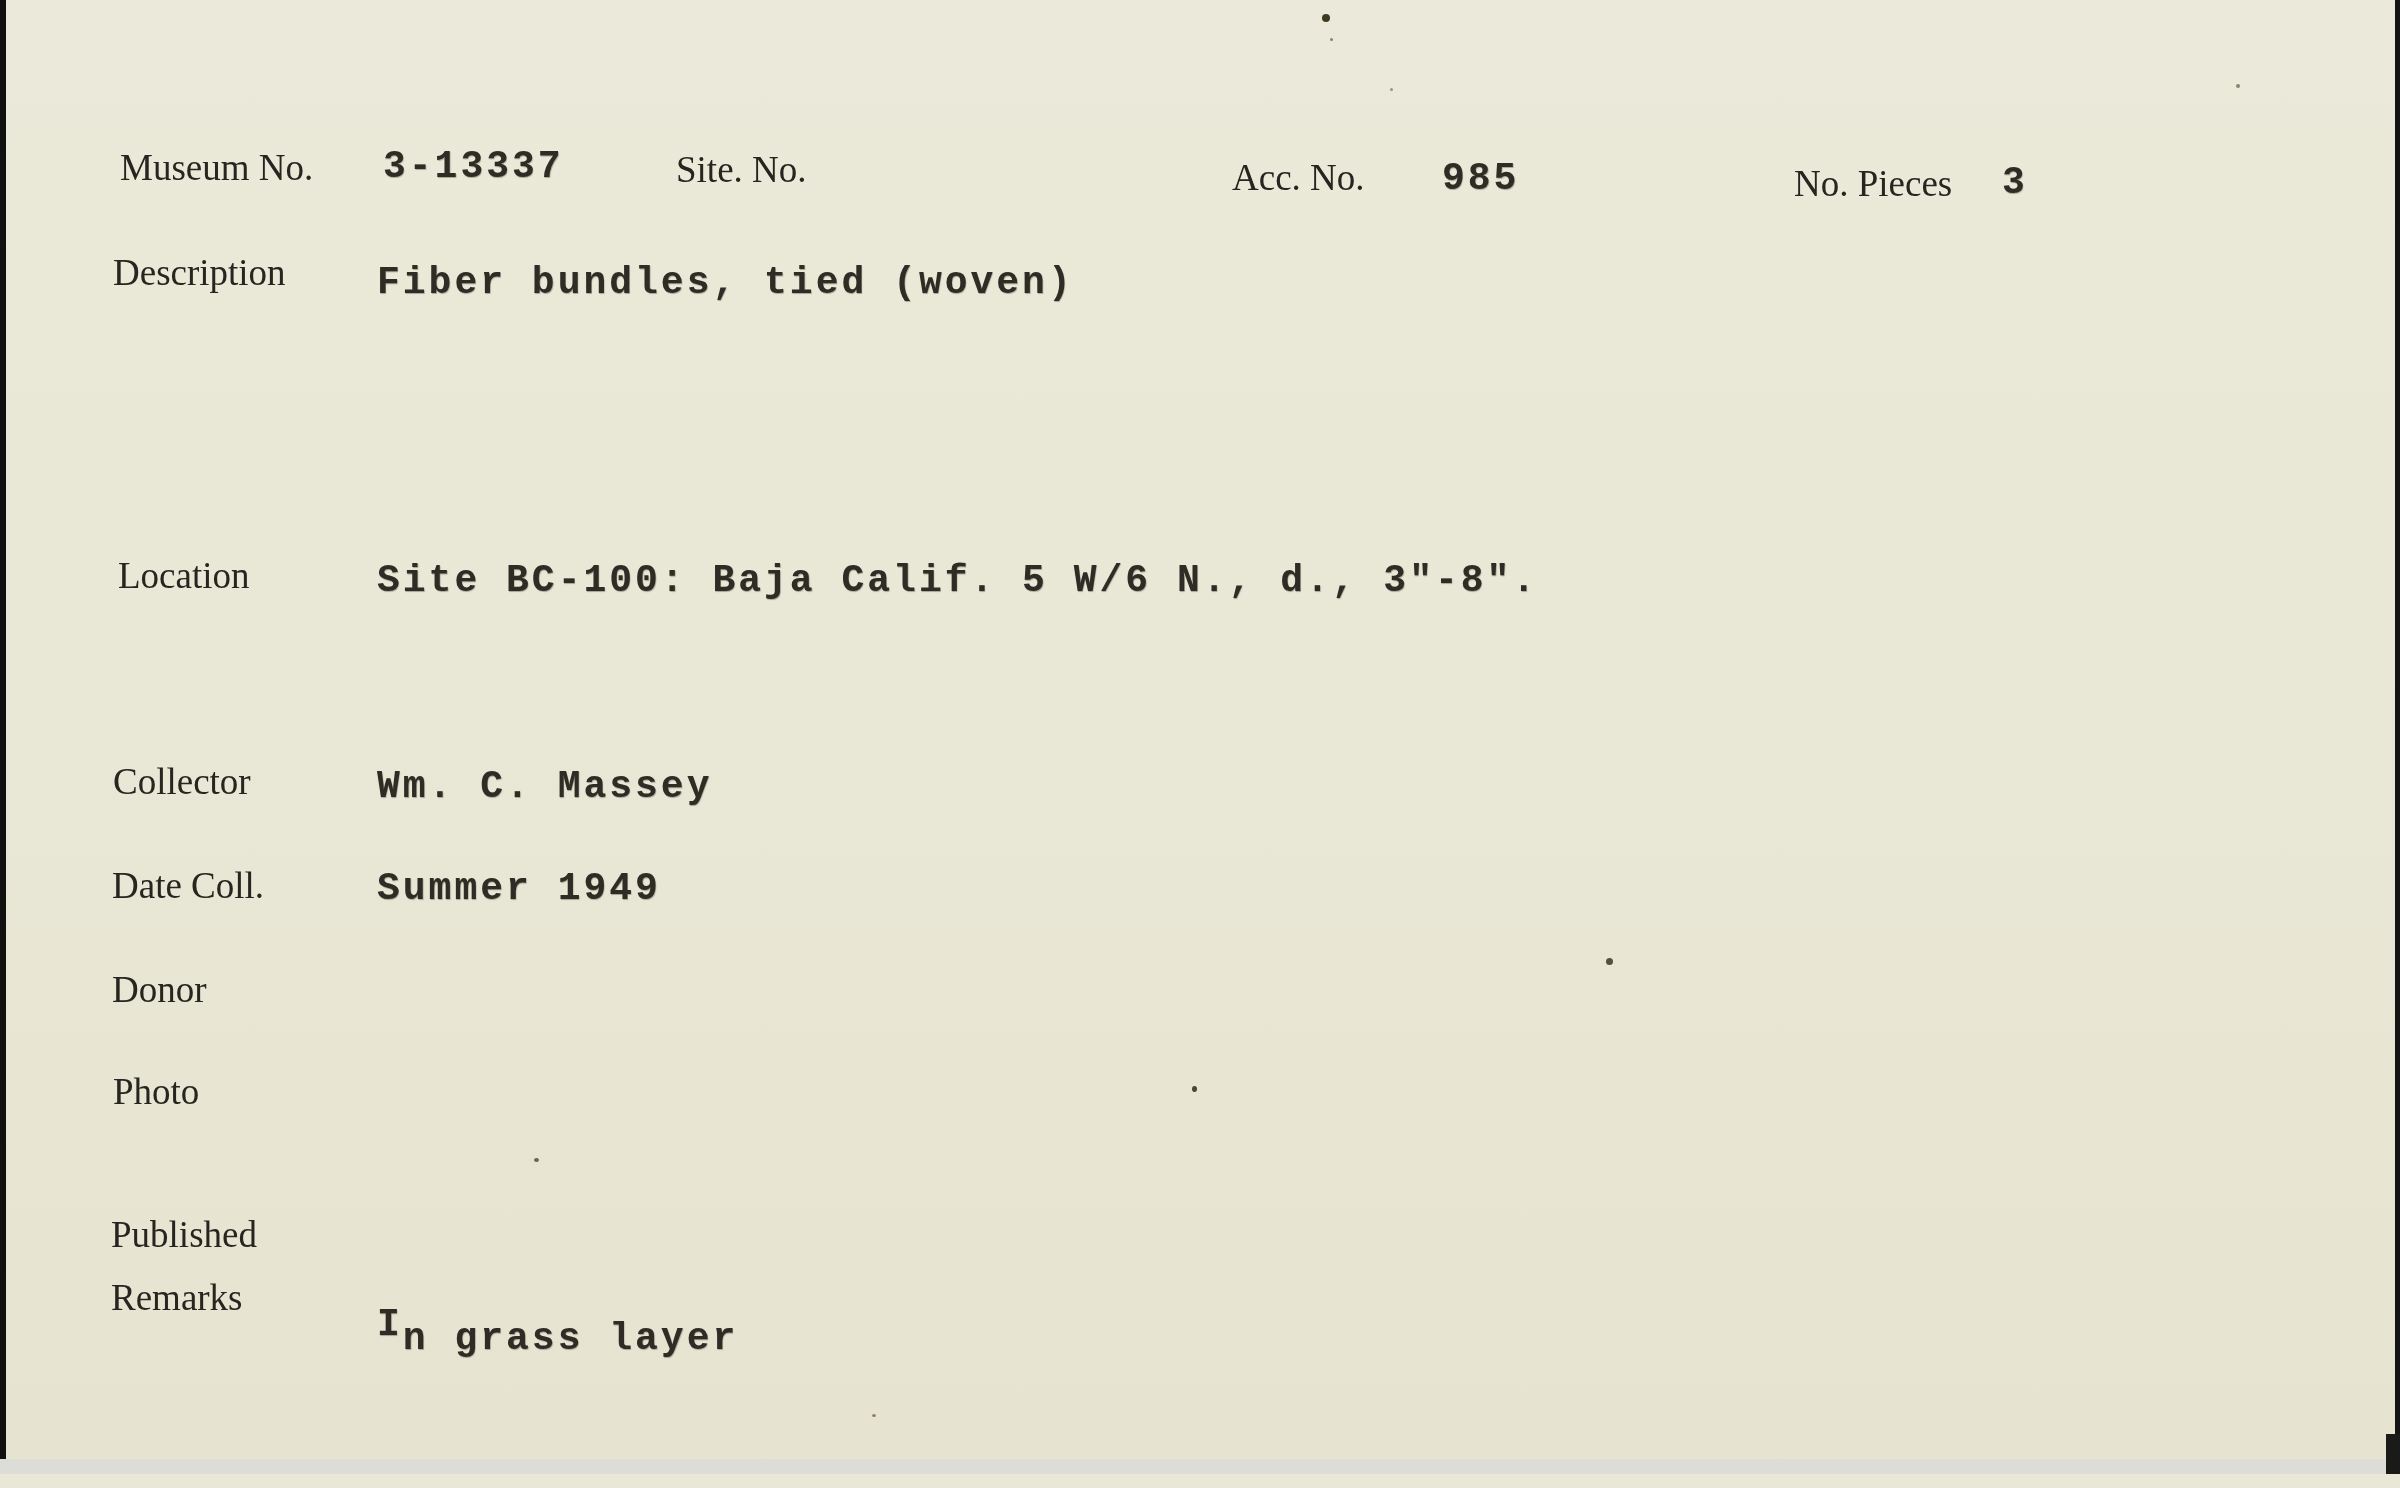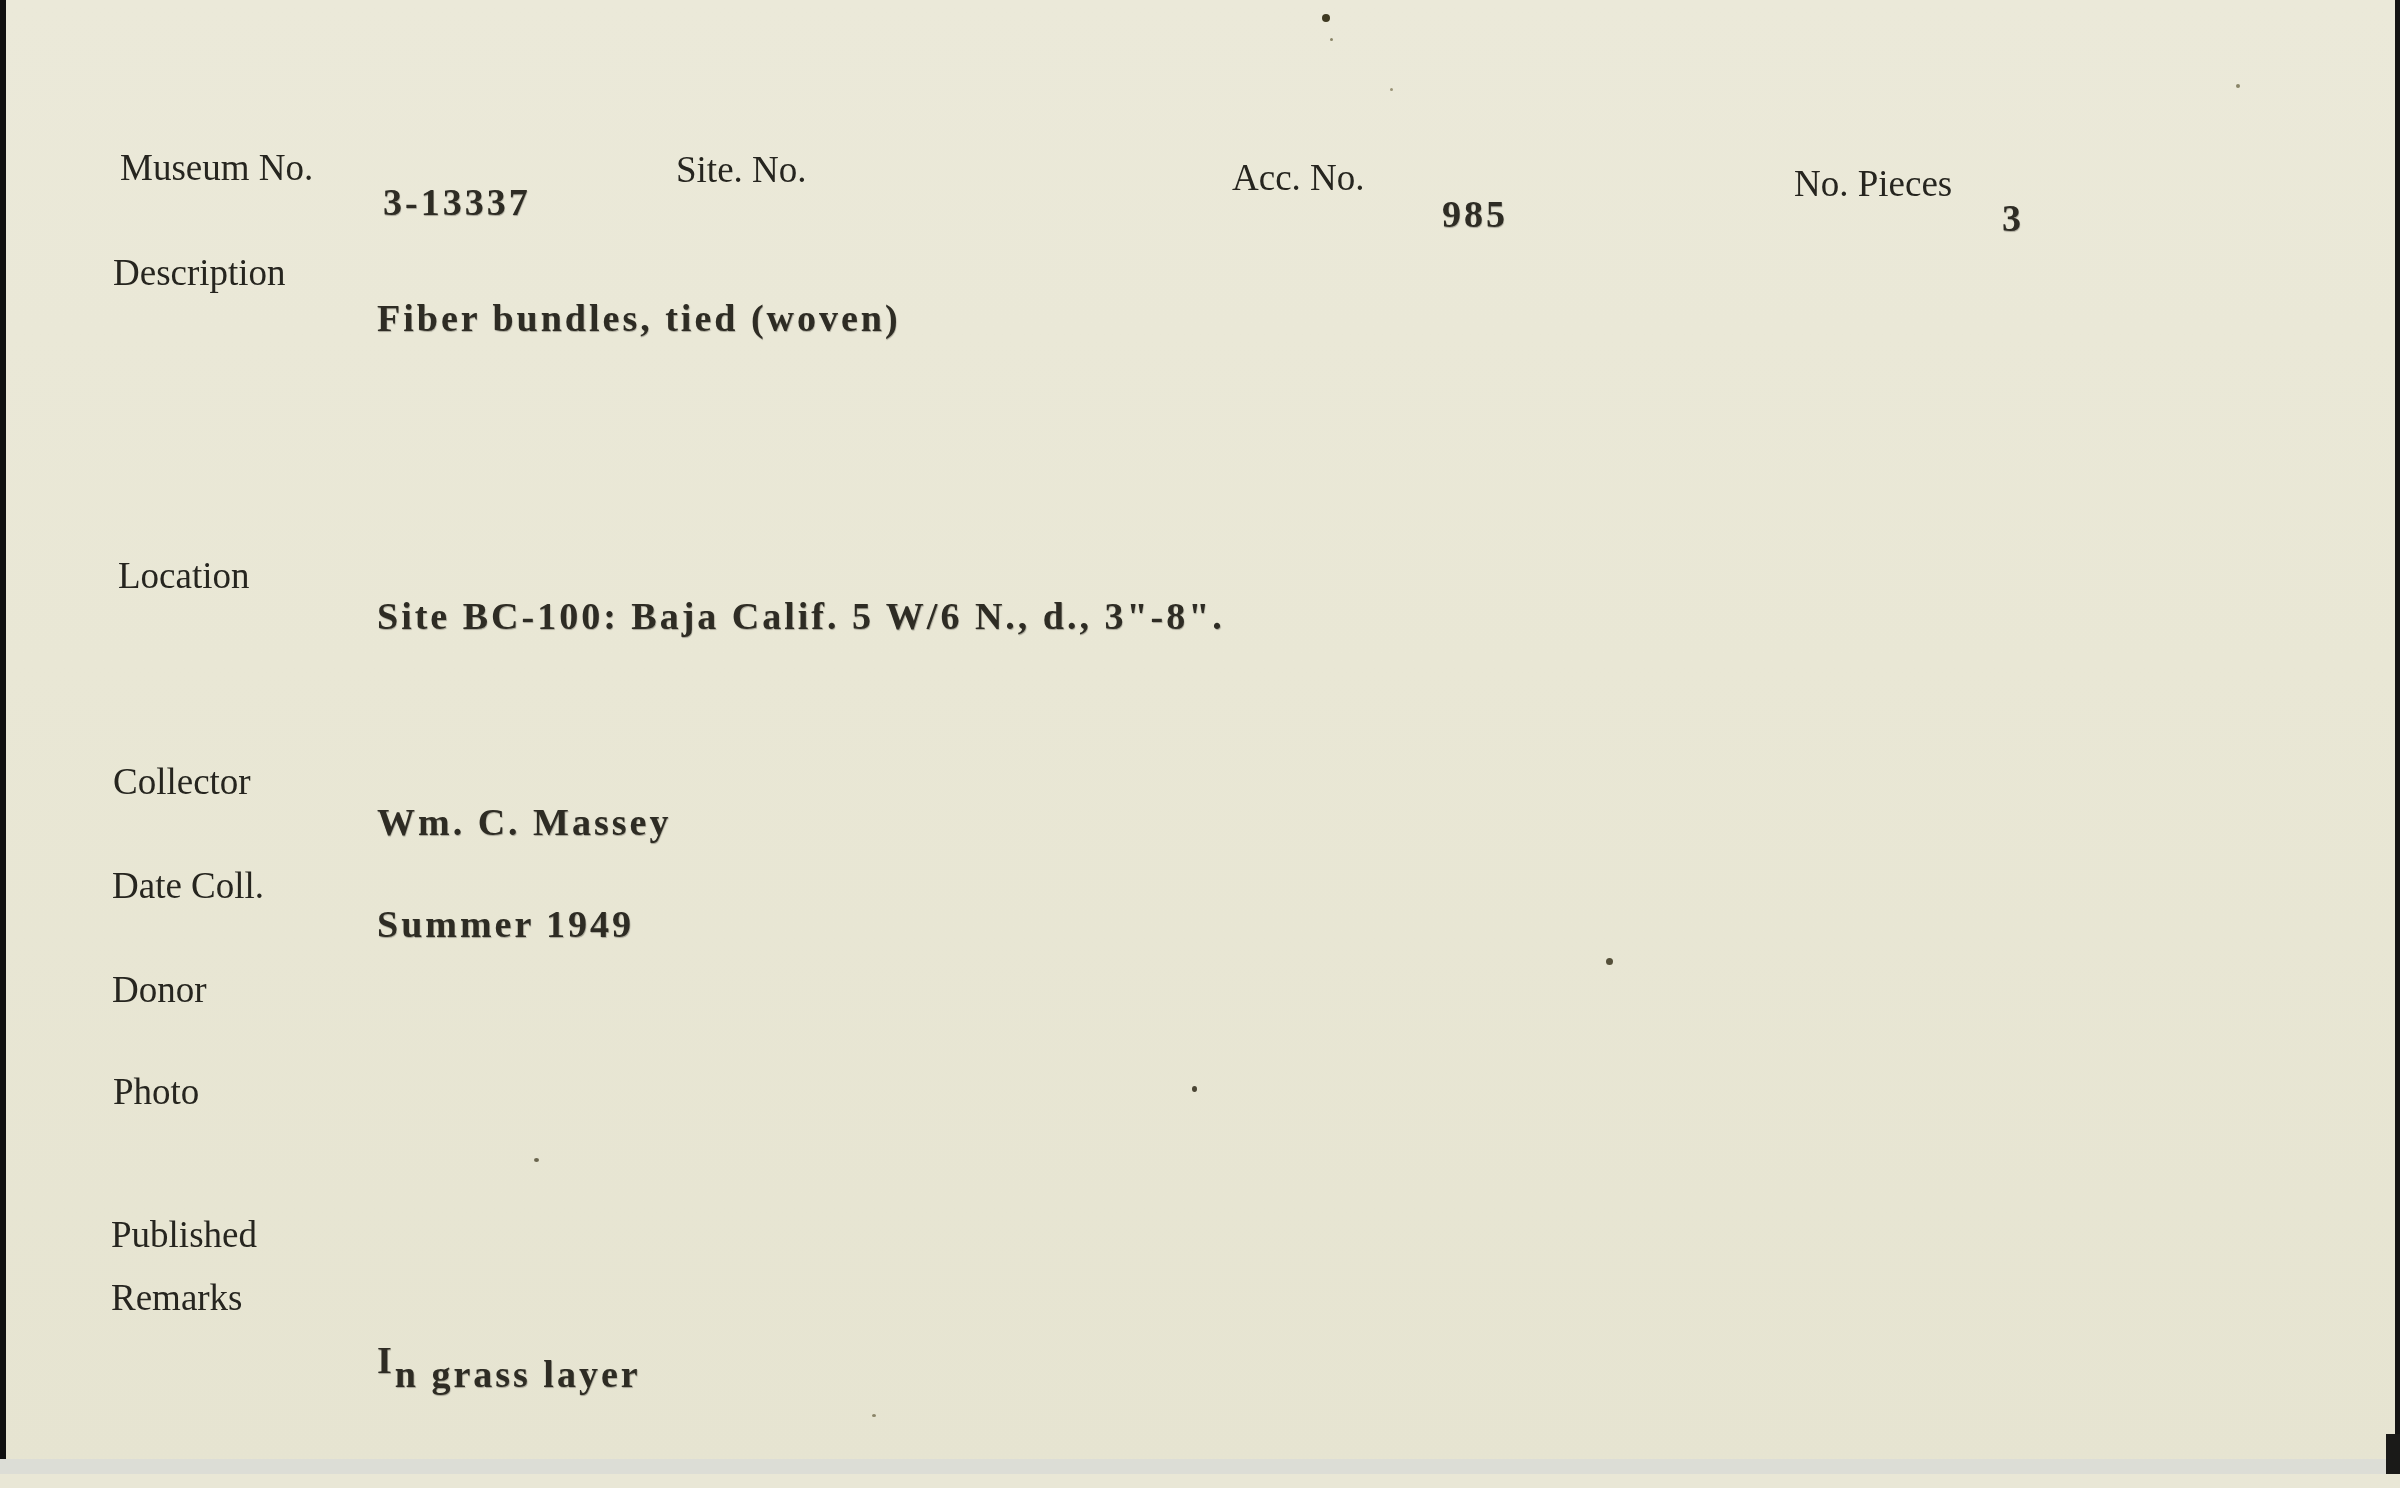--- a/index.html
+++ b/index.html
@@ -20,29 +20,28 @@
   .label {
     position: absolute;
     font-family: "Liberation Serif", "DejaVu Serif", serif;
     font-size: 37px;
     line-height: 1.1;
     color: #26251f;
     white-space: nowrap;
   }
   .typed {
     position: absolute;
-    font-family: Liberation Serif, serif;
+    font-family: Liberation Mono, monospace;
     font-weight: 700;
     font-size: 38px;
     letter-spacing: 3px;
     line-height: 1.1;
     color: #2e2c24;
     white-space: nowrap;
     text-shadow: 0.6px 0.6px 0.8px rgba(46,44,36,0.35);
-    margin-top: 36px;
   }
   .footer-line {
     position: absolute;
     font-family: "Liberation Serif", "DejaVu Serif", serif;
     font-weight: 700;
     font-size: 27px;
     letter-spacing: 0.5px;
     color: #26251f;
     white-space: nowrap;
   }

